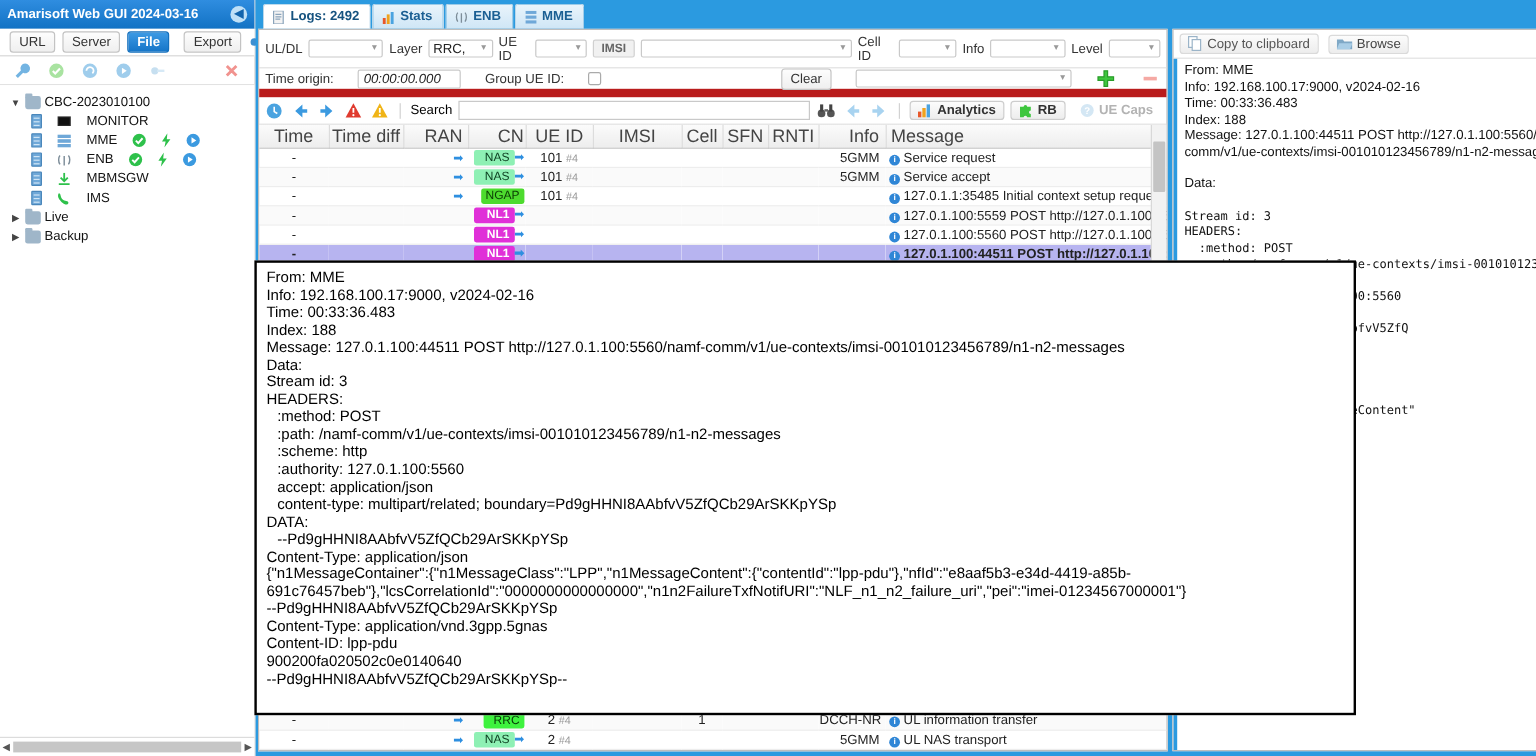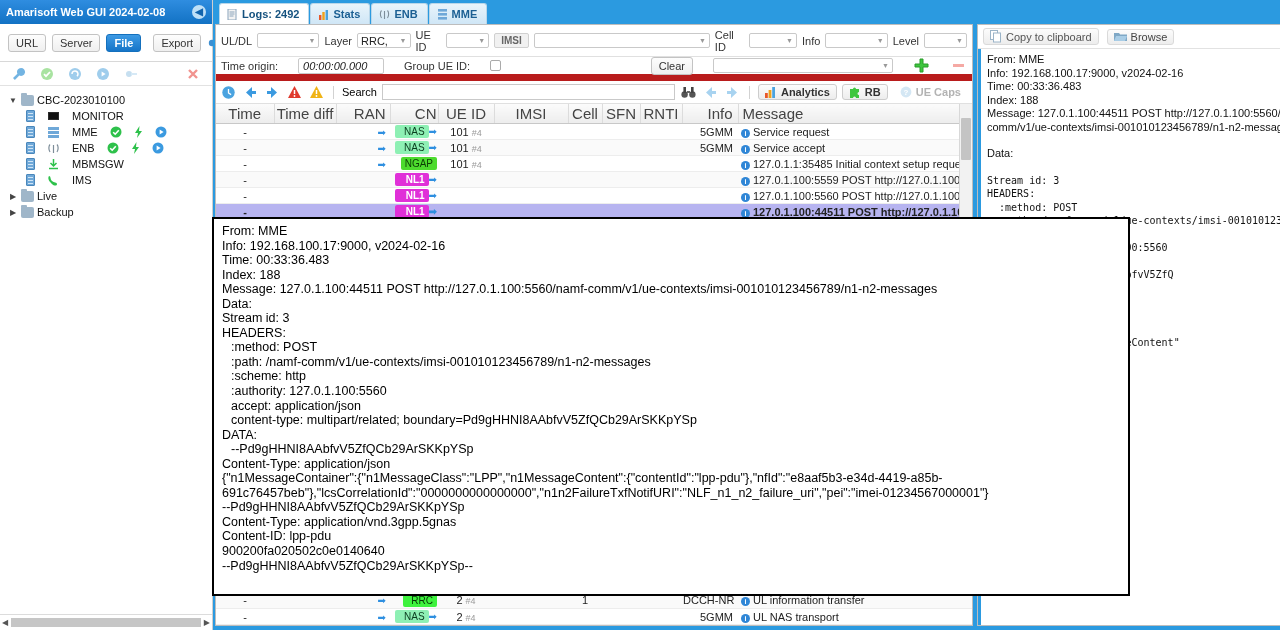--- a/index.html
+++ b/index.html
@@ -26,21 +26,21 @@
     display: flex; align-items: center; padding: 0 6px;
     justify-content: space-between;
   }
   .collapse-btn {
     width: 14px; height: 14px; border-radius: 50%;
     background: #bfe0f7; color: #1264ad; font-size: 10px;
     display: flex; align-items: center; justify-content: center;
     line-height: 1; cursor: pointer;
   }
   .sb-toolbar {
-    height: 38px; display: flex; align-items: center; gap: 6px;
+    height: 23px; display: flex; align-items: center; gap: 6px;
     padding: 0 8px; border-bottom: 1px solid #d8d8d8; background: #fff;
   }
   .btn {
     border: 1px solid #c3c3c3; background: linear-gradient(#fdfdfd,#efefef);
     border-radius: 3px; font-size: 11px; color: #333;
     padding: 1px 7px; cursor: pointer; line-height: 14px;
   }
   .btn.active { background: linear-gradient(#3d9ae4,#1575c8); border-color:#1470bd; color:#fff; font-weight: bold;}
   .sb-toolbar .spacer { flex: 1; }
   .sb-icon-btn {
@@ -176,21 +176,21 @@
   .ov-line.ind1{padding-left:9px;}
   .ov-line.wrap{white-space:normal;}
 </style>
 </head>
 <body>
 
 <div class="app">
 
   <div class="sidebar">
     <div class="sb-title">
-      <span>Amarisoft Web GUI 2024-02-08</span>
+      <span>Amarisoft Web GUI 2024-03-16</span>
       <span class="collapse-btn">◀</span>
     </div>
 
     <div class="sb-toolbar">
       <button class="btn">URL</button>
       <button class="btn">Server</button>
       <button class="btn active">File</button>
       <span class="spacer"></span>
       <button class="btn">Export</button>
       <span class="sb-icon-btn">

